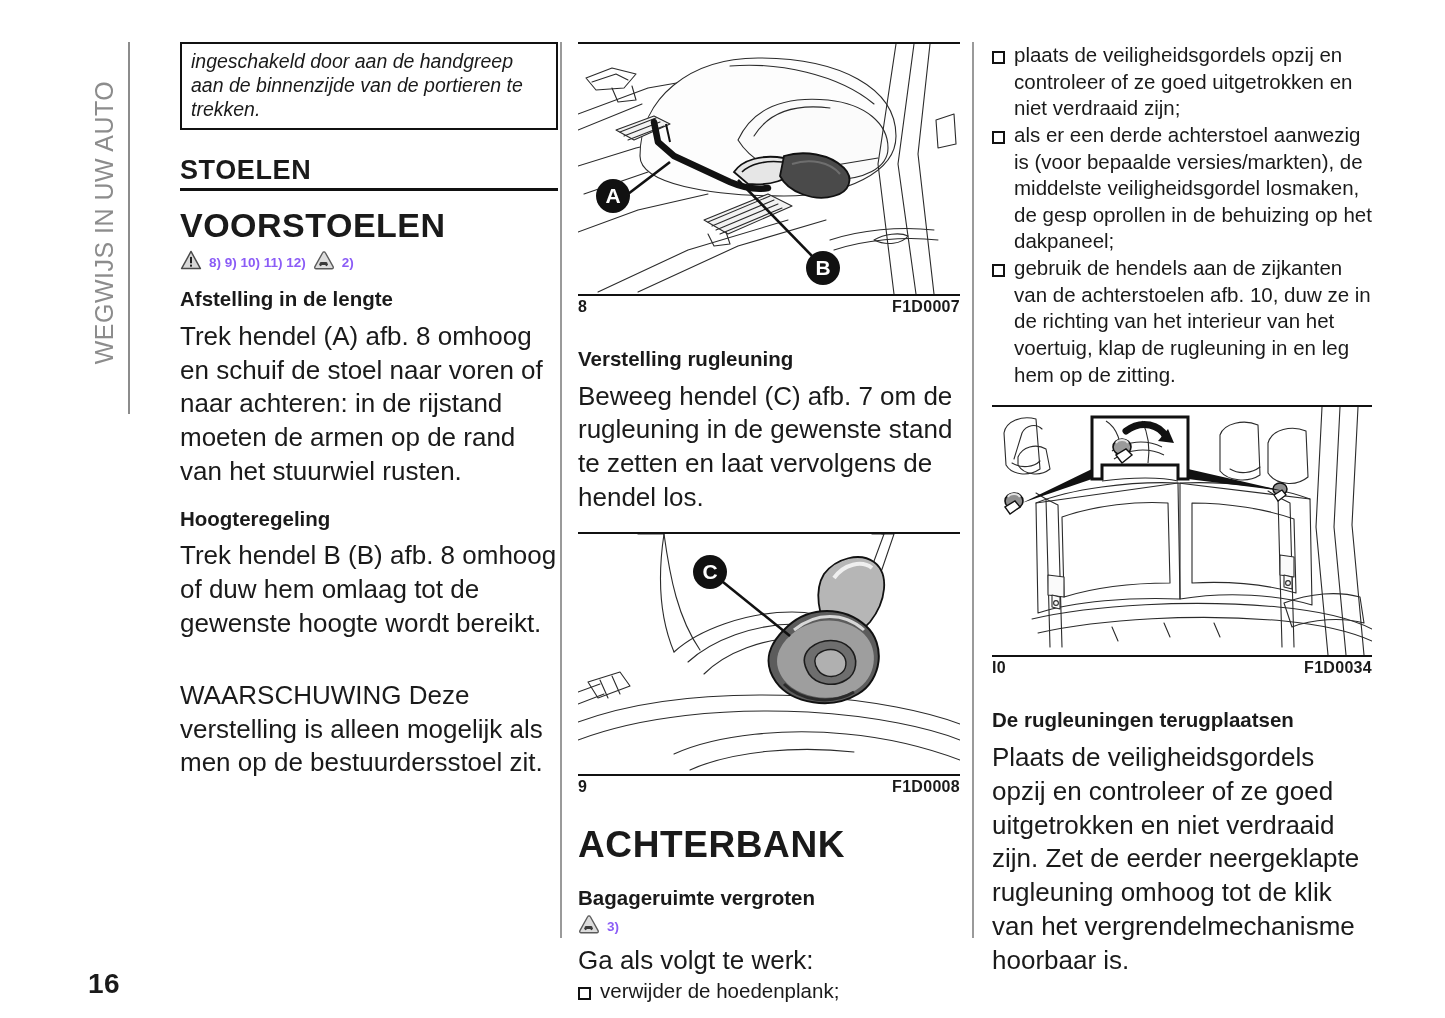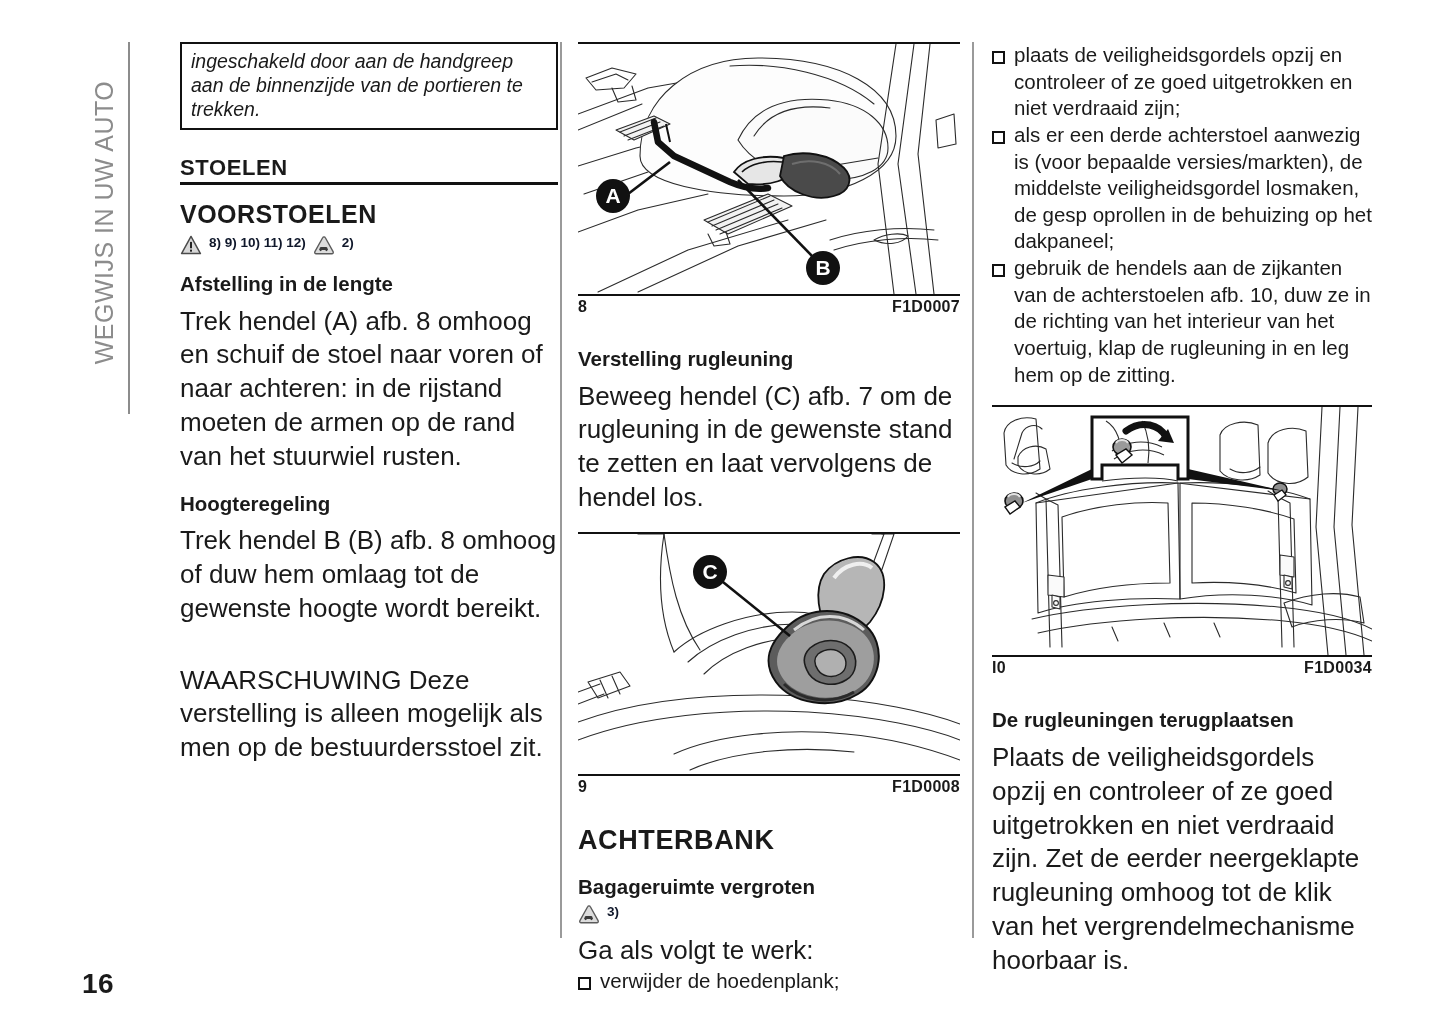--- a/index.html
+++ b/index.html
@@ -77,34 +77,34 @@
     border: 2px solid #111;
     padding: 6px 9px 7px 9px;
     font-style: italic;
     font-size: 19.5px;
     line-height: 1.22;
     margin-bottom: 26px;
   }
 
   
   h1.chapter {
-    font-size: 22px;
+    font-size: 27px;
     font-weight: 800;
     letter-spacing: 0.6px;
     margin: 0 0 2px 0;
     padding: 0;
     line-height: 1.05;
   }
   .chapter-rule {
     height: 3px;
     background: #111;
     margin: 3px 0 16px 0;
   }
   h2.section {
-    font-size: 25px;
+    font-size: 34px;
     font-weight: 800;
     letter-spacing: 0.5px;
     margin: 0 0 6px 0;
     line-height: 1.1;
   }
   h3.sub {
     font-size: 20.5px;
     font-weight: 700;
     margin: 0 0 1px 0;
     line-height: 1.25;
@@ -114,26 +114,26 @@
     line-height: 1.30;
     margin: 8px 0 0 0;
   }
   p.body + p.body { margin-top: 0; }
   .gap-sm { height: 17px; }
   .gap-md { height: 30px; }
 
   
   .symrow {
     display: flex;
-    align-items: flex-start;
+    align-items: flex-end;
     gap: 7px;
     margin: 3px 0 16px 0;
     font-size: 13.5px;
     font-weight: 600;
-    color: #0f172a;
+    color: #8b5cf6;
   }
   .symrow .refs { display: flex; gap: 9px; align-items: center; }
 
   .tri {
     display: inline-block;
     width: 22px;
     height: 20px;
     position: relative;
   }
   .tri svg { display: block; }
@@ -180,21 +180,21 @@
     font-weight: 700;
     padding-top: 2px;
     letter-spacing: 0.3px;
   }
 
   
 
   
   #pageno {
     position: absolute;
-    left: 82px;
+    left: 88px;
     top: 968px;
     font-size: 28px;
     font-weight: 800;
     letter-spacing: 0.5px;
   }
 </style>
 </head>
 <body>
 
 <div id="page">
@@ -375,21 +375,21 @@
         </svg>
       </div>
       <div class="fig-caption">
         <span>9</span>
         <span>F1D0008</span>
       </div>
     </div>
 
     <div class="gap-md"></div>
 
-    <h1 class="chapter" style="font-size:27px">ACHTERBANK</h1>
+    <h1 class="chapter" style="font-size:37px">ACHTERBANK</h1>
     <h3 class="sub" style="margin-top:20px">Bagageruimte vergroten</h3>
 
     <div class="symrow" style="margin:4px 0 10px 0">
       <span class="tri">
         <svg viewBox="0 0 24 22" width="22" height="20" aria-hidden="true">
           <path d="M12 2 C12.7 2 13.2 2.4 13.5 3 L22 18.3 C22.6 19.4 21.9 20.6 20.7 20.6 L3.3 20.6 C2.1 20.6 1.4 19.4 2 18.3 L10.5 3 C10.8 2.4 11.3 2 12 2 Z" fill="#dcdcdc" stroke="#5a5a5a" stroke-width="1.5" stroke-linejoin="round"></path>
           <path d="M6.6 16.4 L7.4 13.9 C7.6 13.4 8 13.1 8.6 13.1 L14.4 13.1 C15 13.1 15.4 13.4 15.6 13.9 L16.4 16.4 Z" fill="#3a3a3a"></path>
           <circle cx="8.3" cy="16.6" r="1.15" fill="#3a3a3a"></circle>
           <circle cx="14.7" cy="16.6" r="1.15" fill="#3a3a3a"></circle>
         </svg>

